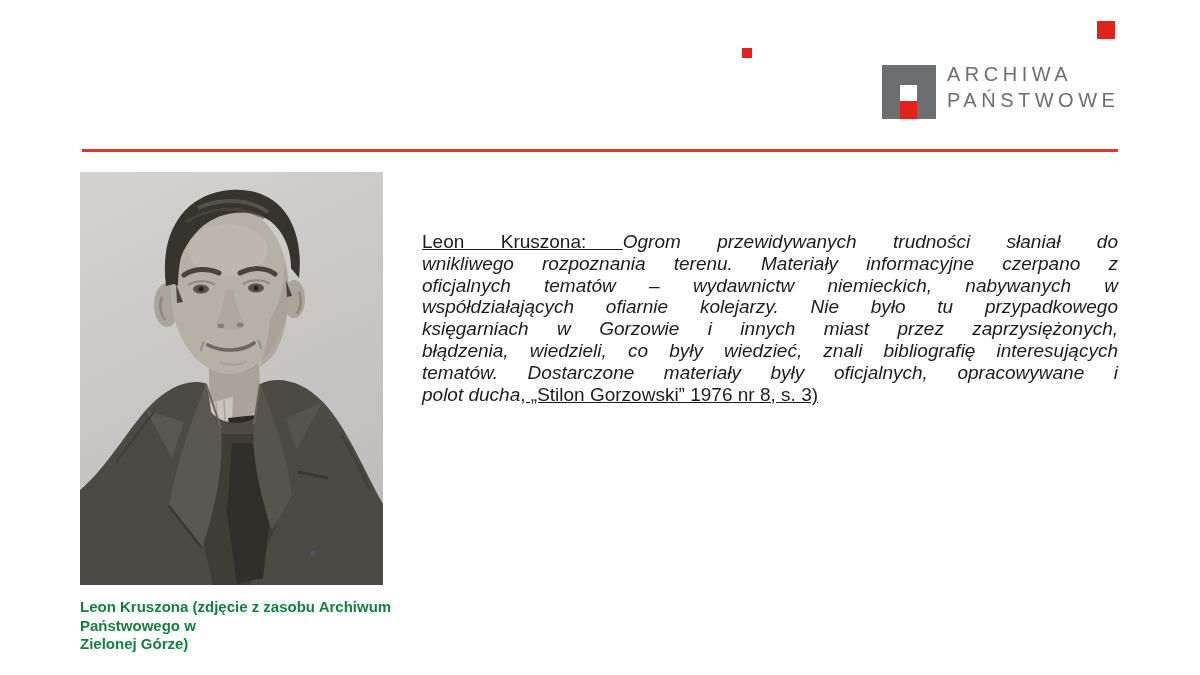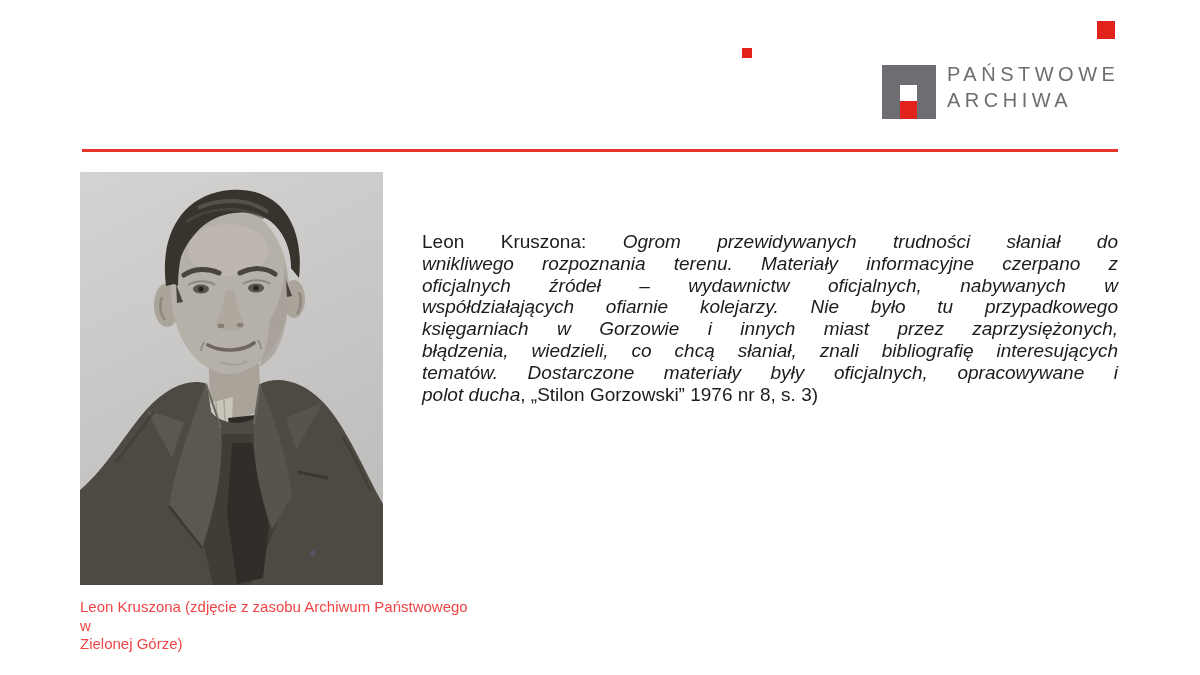--- a/index.html
+++ b/index.html
@@ -25,47 +25,47 @@
     font-weight: 400; white-space: nowrap;
   }
 
   .rule { position: absolute; left: 82px; top: 149px; width: 1036px; height: 2.5px; }
 
   .photo { position: absolute; left: 80px; top: 172px; width: 303px; height: 413px; }
   .photo svg { display: block; }
 
   .caption {
     position: absolute; left: 80px; top: 598px; width: 400px;
-    font-size: 15px; line-height: 18.5px; color: #ef4444;
+    font-size: 15px; line-height: 18.5px; color: #15803d; font-weight: bold;
   }
 
   .quote {
     position: absolute; left: 422px; top: 231px; width: 696px;
     font-size: 19px; line-height: 21.8px; color: #1c1c1c;
     font-style: italic;
   }
   .quote .qline { text-align: justify; text-align-last: justify; }
   .quote .qline.last { text-align-last: left; }
-  .quote .upright { font-style: normal; }
+  .quote .upright { font-style: normal; text-decoration: underline; }
 </style>
 </head>
 <body>
 
 <div class="slide">
 
   <div class="sq small" style="background: rgb(226, 35, 29);"></div>
   <div class="sq corner" style="background: rgb(226, 35, 29);"></div>
 
   <div class="logo-mark" style="background: rgb(109, 110, 113);">
     <div class="inner-white"></div>
     <div class="inner-red" style="background: rgb(226, 35, 29);"></div>
   </div>
   <div class="logo-text" style="color: rgb(109, 110, 113);">
+    <div>ARCHIWA</div>
     <div>PAŃSTWOWE</div>
-    <div>ARCHIWA</div>
   </div>
 
   <div class="rule" style="background: rgb(229, 53, 43);"></div>
 
   <figure class="photo">
     <svg viewBox="0 0 303 413" width="303" height="413" role="img">
       <defs>
         <linearGradient id="bgg" x1="0" y1="0" x2="0.35" y2="1">
           <stop offset="0" stop-color="#d4d3d1"></stop>
           <stop offset="0.55" stop-color="#c8c7c5"></stop>
@@ -144,21 +144,21 @@
   </figure>
 
   <div class="caption">
     <div>Leon Kruszona (zdjęcie z zasobu Archiwum Państwowego w</div>
     <div>Zielonej Górze)</div>
   </div>
 
   <div class="quote" id="quote">
       <div class="qline"><span class="upright">Leon Kruszona: </span><span>Ogrom przewidywanych trudności słaniał do</span></div>
       <div class="qline"><span>wnikliwego rozpoznania terenu. Materiały informacyjne czerpano z</span></div>
-      <div class="qline"><span>oficjalnych źródeł – wydawnictw oficjalnych, nabywanych w</span></div>
+      <div class="qline"><span>oficjalnych tematów – wydawnictw niemieckich, nabywanych w</span></div>
       <div class="qline"><span>współdziałających ofiarnie kolejarzy. Nie było tu przypadkowego</span></div>
       <div class="qline"><span>księgarniach w Gorzowie i innych miast przez zaprzysiężonych,</span></div>
-      <div class="qline"><span>błądzenia, wiedzieli, co chcą słaniał, znali bibliografię interesujących</span></div>
+      <div class="qline"><span>błądzenia, wiedzieli, co były wiedzieć, znali bibliografię interesujących</span></div>
       <div class="qline"><span>tematów. Dostarczone materiały były oficjalnych, opracowywane i</span></div>
       <div class="qline last"><span>polot ducha</span><span class="upright">, „Stilon Gorzowski” 1976 nr 8, s. 3)</span></div>
     </div>
 
 </div>
 
 </body></html>

